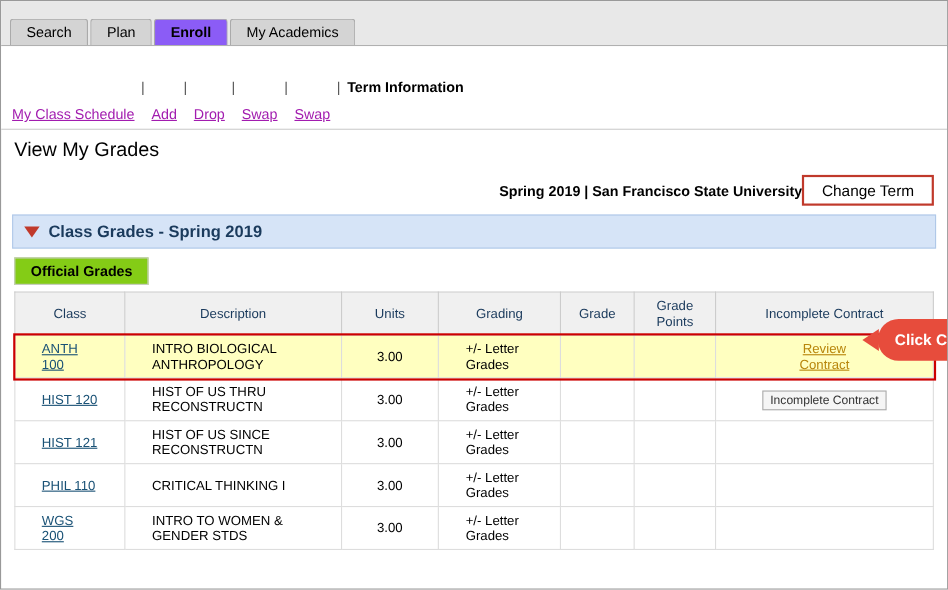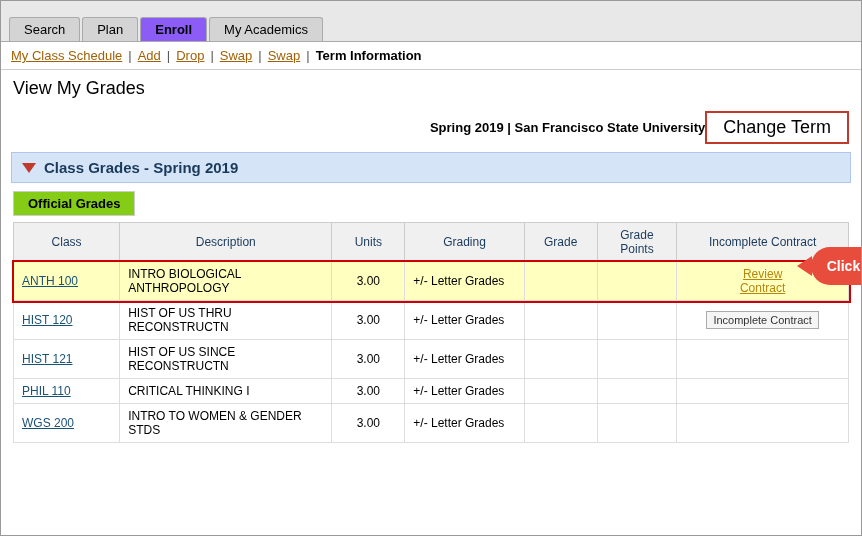--- a/index.html
+++ b/index.html
@@ -41,23 +41,24 @@
     
     .secondary-nav {
       display: flex;
       align-items: center;
       padding: 6px 10px;
       border-bottom: 1px solid #ccc;
       background: #fff;
       font-size: 13px;
     }
     .secondary-nav a {
-      color: #a16207;
+      color: #a21caf;
       text-decoration: underline;
       cursor: pointer;
+      margin-top: 48px;
     }
     .secondary-nav .sep {
       margin: 0 6px;
       color: #555;
     }
     .secondary-nav .active-link {
       font-weight: bold;
       color: #000;
       text-decoration: none;
     }
@@ -80,21 +81,21 @@
     .term-label {
       font-weight: bold;
       font-size: 13px;
     }
     .change-term-btn {
       border: 2px solid #c0392b;
       background: #fff;
       color: #000;
       padding: 4px 16px;
       cursor: pointer;
-      font-size: 18px;
+      font-size: 14px;
     }
 
     
     .section-header {
       display: flex;
       align-items: center;
       background: #d6e4f7;
       padding: 6px 10px;
       margin: 0 10px;
       font-size: 15px;
@@ -138,21 +139,21 @@
     .grades-table th {
       background: #f0f0f0;
       border: 1px solid #ccc;
       padding: 5px 8px;
       text-align: center;
       color: #1a3a5c;
       font-weight: normal;
     }
     .grades-table td {
       border: 1px solid #ddd;
-      padding: 5px 8px;
+      padding: 5px 24px;
       vertical-align: middle;
     }
     .class-link {
       color: #1a5276;
       text-decoration: underline;
       cursor: pointer;
     }
     .review-link {
       color: #b8860b;
       text-decoration: underline;

